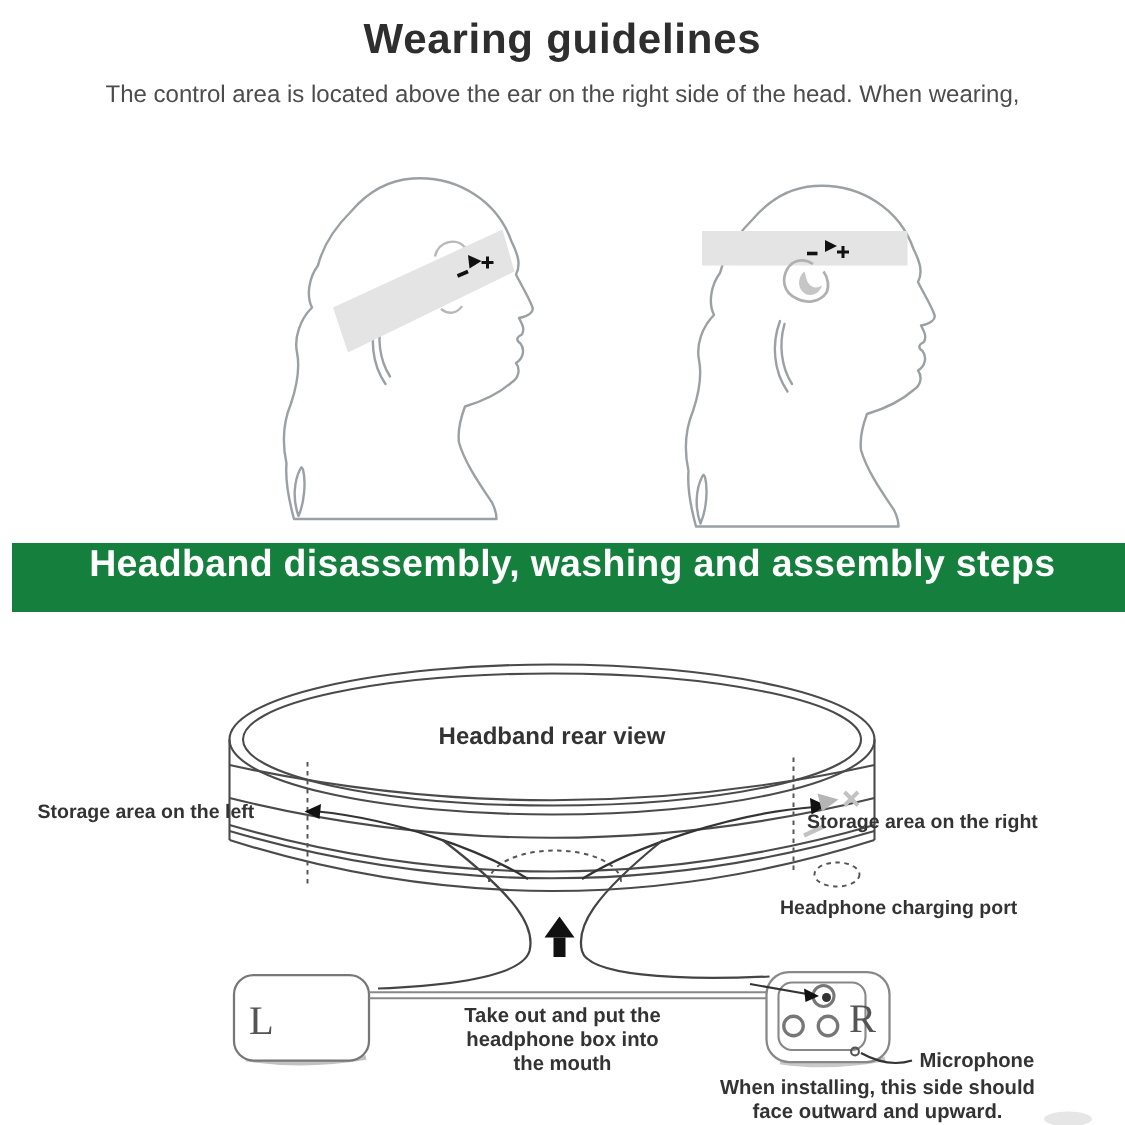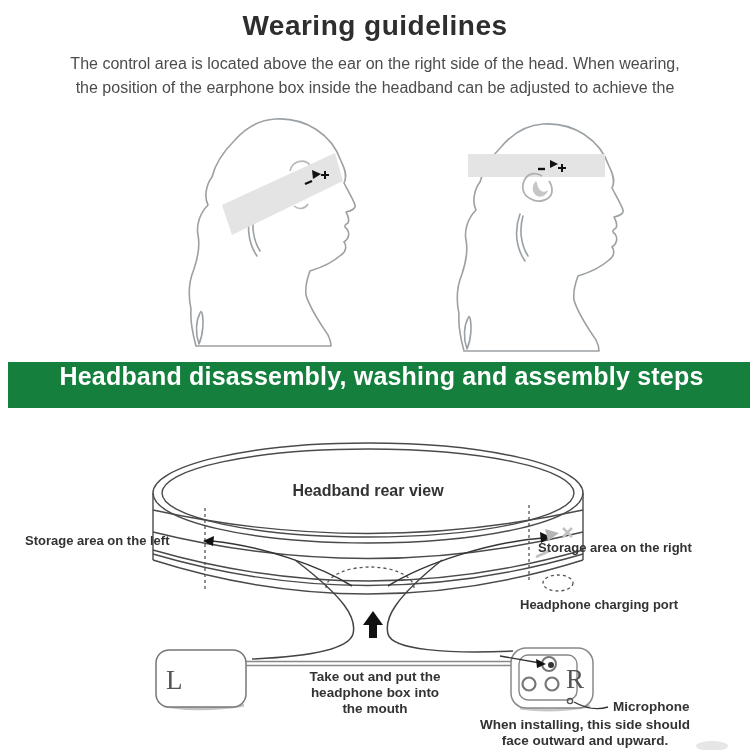--- a/index.html
+++ b/index.html
@@ -23,21 +23,20 @@
 </style>
 </head>
 <body>
 
 <div class="page">
 
   <div class="title">Wearing guidelines</div>
 
   <div class="desc">
     <div>The control area is located above the ear on the right side of the head. When wearing,</div>
-    <div>the position of the earphone box inside the headband can be adjusted to achieve the</div>
   </div>
 
   <svg class="head1" width="230" height="247" viewBox="0 0 230 247">
     <g stroke="#9aa0a4" stroke-width="1.6" fill="none" stroke-linejoin="round" stroke-linecap="round">
       <path d="M 115,6
         C 146,4 172,22 181,48 C 186,58 187,64 184,70
         C 188,78 193,86 195,92 C 196,95 192,98 186,99
         C 188,103 190,106 188,110 C 184,112 184,114 187,116
         C 190,120 189,126 184,129 C 187,133 186,139 181,142
         C 172,150 160,155 150,158 C 147,166 145,174 146,182

